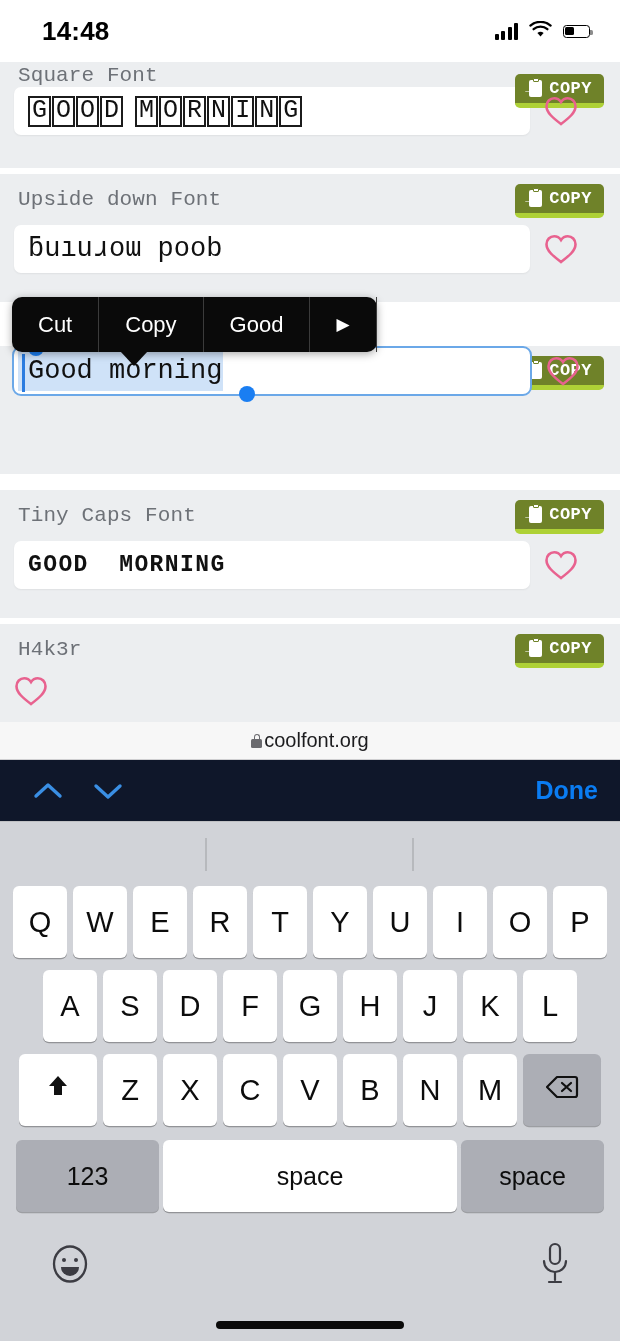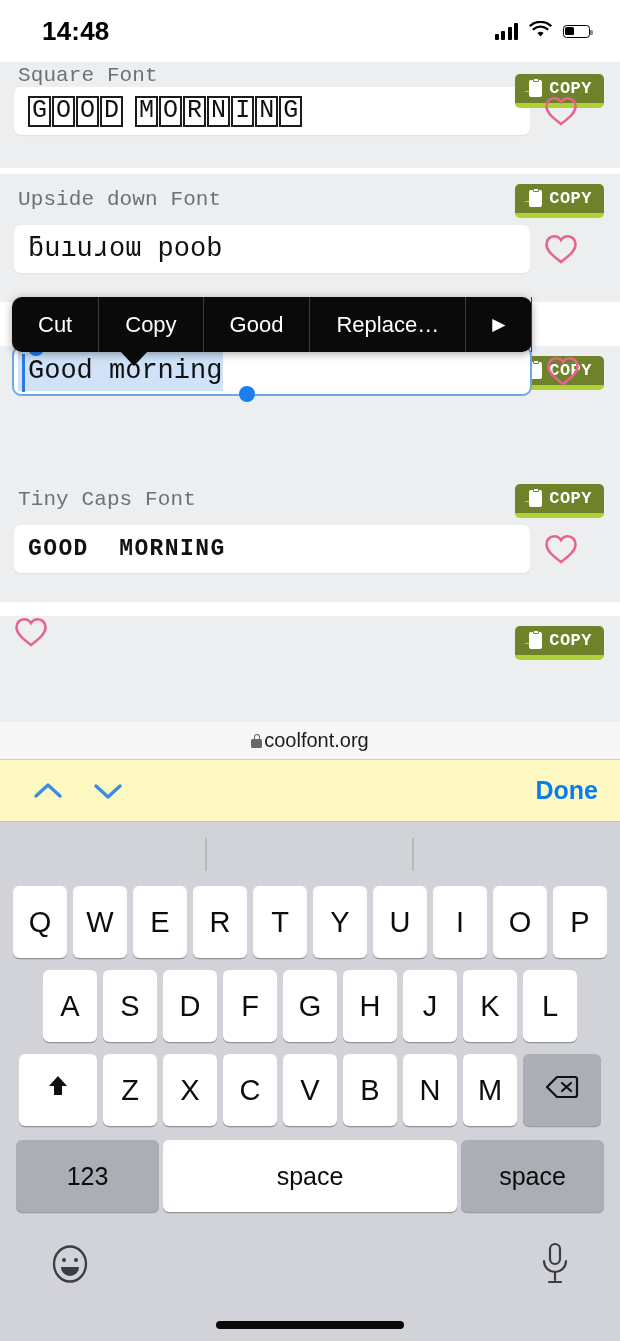--- a/index.html
+++ b/index.html
@@ -141,21 +141,21 @@
   .lock-ico { display:inline-block; width:11px; height:14px; position:relative; }
   .lock-ico .body { position:absolute; bottom:0; width:11px; height:9px; background:#6a6a6e; border-radius:1.5px; }
   .lock-ico .shackle {
     position:absolute; top:0; left:2.3px; width:6.4px; height:7px;
     border:1.8px solid #6a6a6e; border-bottom:none; border-radius:4px 4px 0 0;
   }
 
   
   #accessory-bar {
     position:absolute; top:760px; left:0; width:620px; height:62px;
-    background:#fef9c3; border-bottom:1px solid #bfc0c3;
+    background:#0f172a; border-bottom:1px solid #bfc0c3;
     display:flex; align-items:center; padding:0 22px 0 30px;
   }
   .chev { width:36px; height:36px; position:relative; }
   .chev svg { display:block; }
   #chev-down { margin-left:24px; }
   #done-button {
     margin-left:auto; color:#0a7cf2; font-size:25px; font-weight:600;
   }
 
   
@@ -280,21 +280,21 @@
         <span class="handle" id="handle-end"></span>
       </div>
       <span class="heart">
         <svg width="34" height="32" viewBox="0 0 34 32">
             <path d="M17 29C9 23 2.5 17.6 2.5 11.2 2.5 6.6 6 3.3 10.2 3.3c2.8 0 5.3 1.5 6.8 3.8 1.5-2.3 4-3.8 6.8-3.8 4.2 0 7.7 3.3 7.7 7.9C31.5 17.6 25 23 17 29z" fill="none" stroke="#e8628f" stroke-width="2.6"></path>
           </svg>
       </span>
     </div>
   </div>
 
-  <div class="font-row" style="height:128px; margin-top:0;">
+  <div class="font-row" style="height:128px; margin-top:16px;">
     <div class="row-label">Tiny Caps Font</div>
     <div class="copy-btn">
       <span class="clip-ico">
         <span class="board"></span>
           <span class="tab"></span>
           <span class="arrow">→</span>
       </span>
       <span>COPY</span>
     </div>
     <div class="row-field-wrap" style="margin-top:14px;">
@@ -303,20 +303,21 @@
       </div>
       <span class="heart">
         <svg width="34" height="32" viewBox="0 0 34 32">
             <path d="M17 29C9 23 2.5 17.6 2.5 11.2 2.5 6.6 6 3.3 10.2 3.3c2.8 0 5.3 1.5 6.8 3.8 1.5-2.3 4-3.8 6.8-3.8 4.2 0 7.7 3.3 7.7 7.9C31.5 17.6 25 23 17 29z" fill="none" stroke="#e8628f" stroke-width="2.6"></path>
           </svg>
       </span>
     </div>
   </div>
 
   <div class="font-row" style="height:128px; margin-top:6px;">
+    <div class="row-label">H4k3r</div>
     <div class="copy-btn">
       <span class="clip-ico">
         <span class="board"></span>
           <span class="tab"></span>
           <span class="arrow">→</span>
       </span>
       <span>COPY</span>
     </div>
     <div class="row-field-wrap" style="margin-top:14px;">
       <span class="heart">
@@ -326,21 +327,20 @@
       </span>
     </div>
   </div>
 
 </div>
 
 <div id="context-menu">
   <div class="ctx-item">Cut</div>
   <div class="ctx-item">Copy</div>
   <div class="ctx-item">Good</div>
-  <div class="ctx-item">Replace…</div>
   <div class="ctx-item ctx-arrow">▶</div>
   <div id="ctx-tail"></div>
 </div>
 
 <div id="browser-bar">
   <span class="lock-ico">
     <span class="shackle"></span>
       <span class="body"></span>
   </span>
   <span id="url-text">coolfont.org</span>

